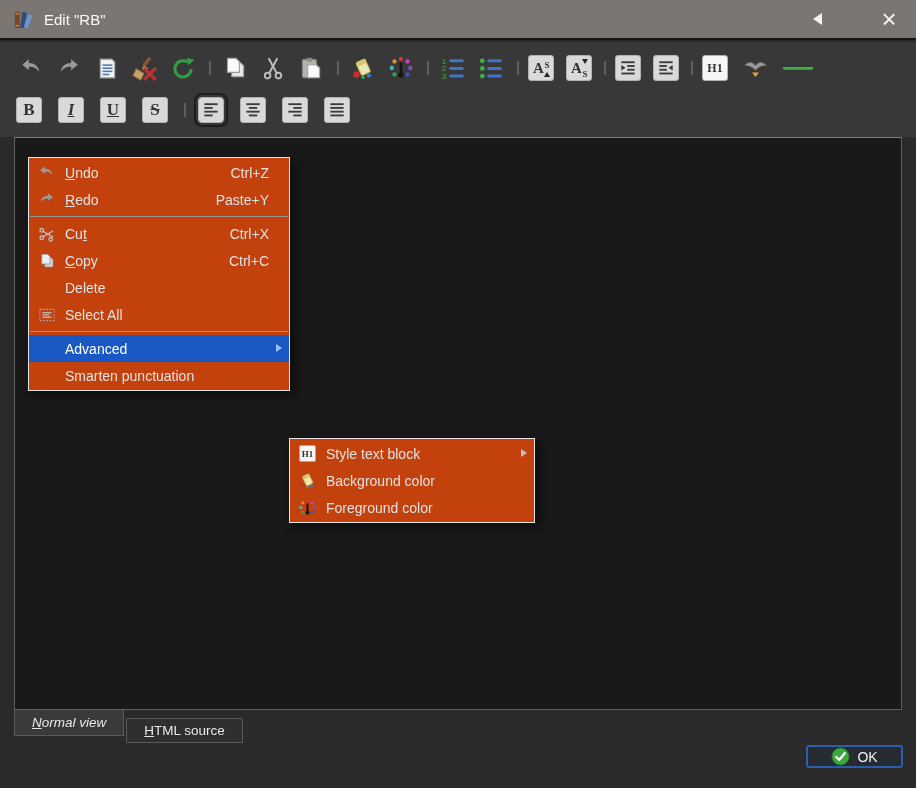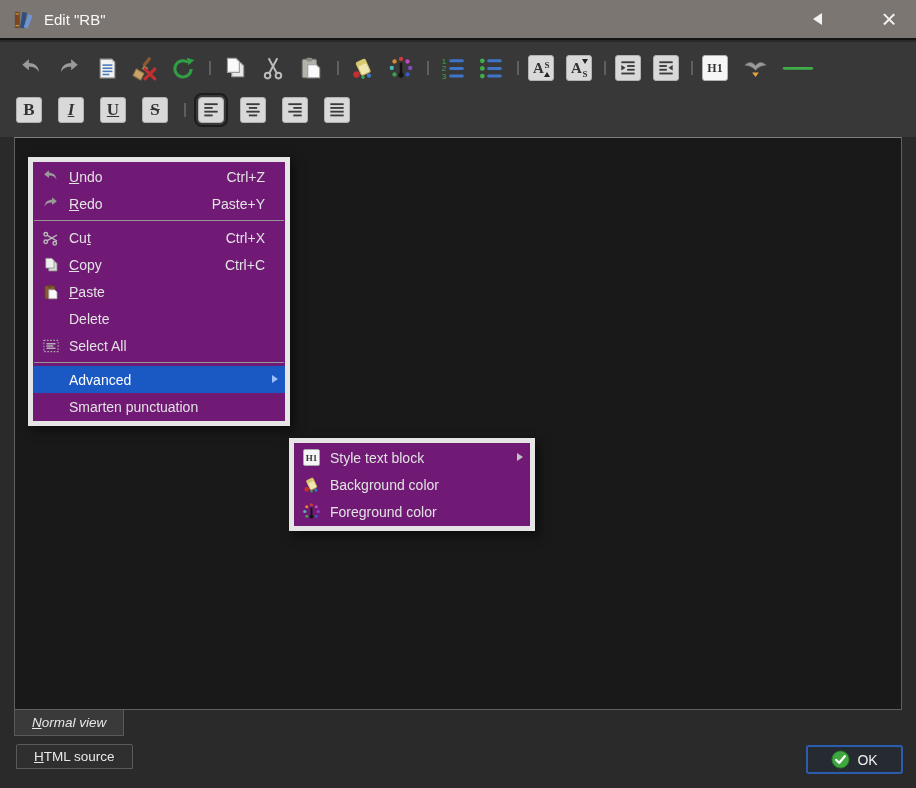--- a/index.html
+++ b/index.html
@@ -42,40 +42,40 @@
   .t-down { top:3px; border-top:5px solid #222; }
   .selected-btn { outline:2px solid #1d1d1d; outline-offset:2px; border-radius:4px; }
   .trow2 .lbtn { margin-right:16px; }
   .trow2 .sep1 { margin:0 12px 0 0; }
   
   .content {
     position:absolute; left:14px; right:14px; top:137px; height:573px;
     background:#191919; border:1px solid #606060; border-top-color:#7d7d7d;
   }
   
-  .tabs { position:absolute; left:14px; top:710px; display:flex; align-items:flex-start;flex-direction:column; }
+  .tabs { position:absolute; left:14px; top:710px; display:flex; align-items:flex-start; }
   .tab {
     height:25px; padding:0 17px; display:flex; align-items:center; font-size:13.5px;
     color:#e8e8e8; background:#2f2f2f; border:1px solid #5a5a5a; cursor:default;
   }
   .tab u { text-decoration:underline; }
   .tab.active { background:#3a3a3a; border-top:none; font-style:italic; height:26px; }
   .tab.inactive { margin-top:8px; margin-left:2px; border-radius:2px 2px 0 0; }
   
   .footer { position:absolute; right:13px; top:745px; display:flex; gap:7px; }
   .btn {
-    height:29px; display:flex; align-items:center; justify-content:center; gap:7px;
+    height:23px; display:flex; align-items:center; justify-content:center; gap:7px;
     color:#f0f0f0; font-size:14px; border-radius:3px; cursor:default;
     font-family:"Liberation Sans", sans-serif;
   }
   .btn.ok { width:97px; background:#262a31; border:2px solid #2c5cae; }
   .btn.cancel { width:104px; background:linear-gradient(#48494b,#353739); border:1px solid #76787a; }
   
   .menu, .submenu {
-    position:absolute; background:#701a75; border:5px solid #e5e5e5;
+    position:absolute; background:#c2410c; border:1px solid #e5e5e5;
     box-shadow:4px 4px 10px rgba(0,0,0,0.55); padding:1px 0; z-index:20;
   }
   .menu { left:28px; top:157px; width:262px; }
   .submenu { left:289px; top:438px; width:246px; }
   .menu-item {
     height:27px; display:flex; align-items:center; padding:0 10px 0 7px;
     color:#e2e2e2; font-size:14px; position:relative; cursor:default;
   }
   .menu-item.highlight { background:#1a58c4; color:#ffffff; }
   .mi-icon { width:21px; height:19px; margin-right:8px; flex:0 0 21px; display:flex; align-items:center; justify-content:center; }
@@ -392,31 +392,20 @@
     <span class="mi-icon">
         <svg viewBox="0 0 24 24" width="18" height="18">
           <path d="M9 7 h8 l3 3 v10 h-11 Z" fill="#d8d8d8" stroke="#8a8a8a"></path>
           <path d="M5 3 h8 l3 3 v10 h-11 Z" fill="#efefef" stroke="#8a8a8a"></path>
         </svg>
       </span>
     <span class="mi-label"><span></span><u>C</u><span>opy</span></span>
     <span class="mi-shortcut">Ctrl+C</span>
   </div>
   <div class="menu-item">
-    <span class="mi-icon">
-        <svg viewBox="0 0 24 24" width="18" height="18">
-          <rect x="4" y="4" width="13" height="17" rx="1.5" fill="#8a5a34" stroke="#6a4424"></rect>
-          <rect x="8" y="2.5" width="5" height="3.5" rx="1" fill="#6a4424"></rect>
-          <path d="M9 9 h8 l3 3 v9 h-11 Z" fill="#fafafa" stroke="#9f9f9f"></path>
-        </svg>
-      </span>
-    <span class="mi-label"><span></span><u>P</u><span>aste</span></span>
-    <span class="mi-shortcut"></span>
-  </div>
-  <div class="menu-item">
     <span class="mi-icon"></span>
     <span class="mi-label"><span>Delete</span><u></u><span></span></span>
     <span class="mi-shortcut"></span>
   </div>
   <div class="menu-item">
     <span class="mi-icon">
         <svg viewBox="0 0 24 24" width="18" height="18">
           <rect x="2.5" y="4.5" width="19" height="15" fill="none" stroke="#aaa" stroke-dasharray="2.2,2" stroke-width="1.4"></rect>
           <g stroke="#bbb" stroke-width="1.8">
             <line x1="6" y1="9" x2="18" y2="9"></line>

